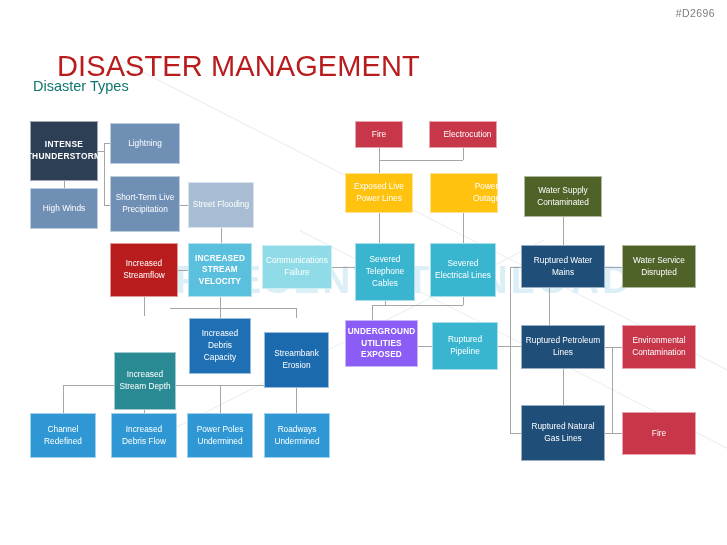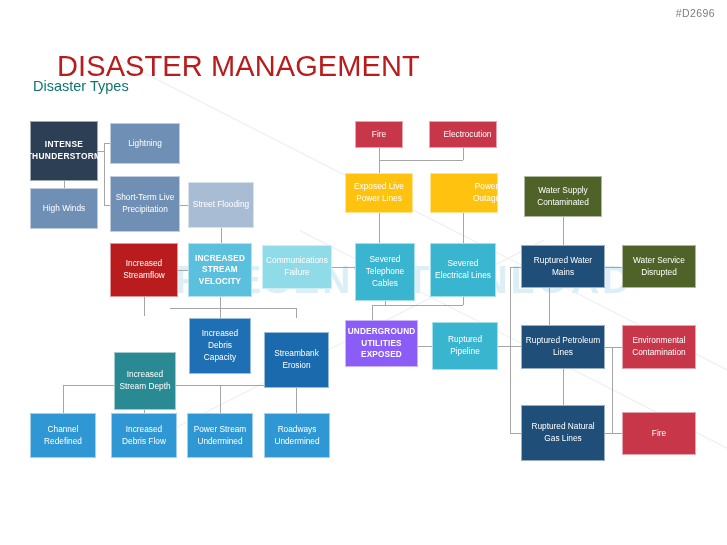--- a/index.html
+++ b/index.html
@@ -160,21 +160,21 @@
       <div class="node" style="left: 262px; top: 245px; width: 70px; height: 44px; background: rgb(143, 219, 232);">Communications Failure</div>
       <div class="node" style="left: 355px; top: 243px; width: 60px; height: 58px; background: rgb(58, 181, 208);">Severed Telephone Cables</div>
       <div class="node" style="left: 430px; top: 243px; width: 66px; height: 54px; background: rgb(58, 181, 208);">Severed Electrical Lines</div>
       <div class="node" style="left: 114px; top: 316px; width: 62px; height: 58px; background: rgb(42, 138, 147); margin-top: 36px;">Increased Stream Depth</div>
       <div class="node" style="left: 189px; top: 318px; width: 62px; height: 56px; background: rgb(31, 111, 181);">Increased Debris Capacity</div>
       <div class="node" style="left: 264px; top: 332px; width: 65px; height: 56px; background: rgb(27, 106, 173);">Streambank Erosion</div>
       <div class="node bold" style="left: 345px; top: 320px; width: 73px; height: 47px; background: #8b5cf6;">UNDERGROUND UTILITIES EXPOSED</div>
       <div class="node" style="left: 432px; top: 322px; width: 66px; height: 48px; background: rgb(58, 181, 208);">Ruptured Pipeline</div>
       <div class="node" style="left: 30px; top: 413px; width: 66px; height: 45px; background: rgb(46, 151, 212);">Channel Redefined</div>
       <div class="node" style="left: 111px; top: 413px; width: 66px; height: 45px; background: rgb(46, 151, 212);">Increased Debris Flow</div>
-      <div class="node" style="left: 187px; top: 413px; width: 66px; height: 45px; background: rgb(46, 151, 212);">Power Stream Undermined</div>
+      <div class="node" style="left: 187px; top: 413px; width: 66px; height: 45px; background: rgb(46, 151, 212);">Power Poles Undermined</div>
       <div class="node" style="left: 264px; top: 413px; width: 66px; height: 45px; background: rgb(46, 151, 212);">Roadways Undermined</div>
       <div class="node" style="left: 355px; top: 121px; width: 48px; height: 27px; background: rgb(200, 54, 74);">Fire</div>
       <div class="node" style="left: 429px; top: 121px; width: 68px; height: 27px; background: rgb(200, 54, 74); padding-left: 12px;">Electrocution</div>
       <div class="node" style="left: 345px; top: 173px; width: 68px; height: 40px; background: rgb(255, 194, 14);">Exposed Live Power Lines</div>
       <div class="node" style="left: 430px; top: 173px; width: 68px; height: 40px; background: rgb(255, 194, 14); padding-left: 48px;">Power Outage</div>
       <div class="node" style="left: 524px; top: 176px; width: 78px; height: 41px; background: rgb(79, 98, 40);">Water Supply Contaminated</div>
       <div class="node" style="left: 521px; top: 245px; width: 84px; height: 43px; background: rgb(31, 78, 121);">Ruptured Water Mains</div>
       <div class="node" style="left: 622px; top: 245px; width: 74px; height: 43px; background: rgb(79, 98, 40);">Water Service Disrupted</div>
       <div class="node" style="left: 521px; top: 325px; width: 84px; height: 44px; background: rgb(31, 78, 121);">Ruptured Petroleum Lines</div>
       <div class="node" style="left: 622px; top: 325px; width: 74px; height: 44px; background: rgb(200, 54, 74);">Environmental Contamination</div>

